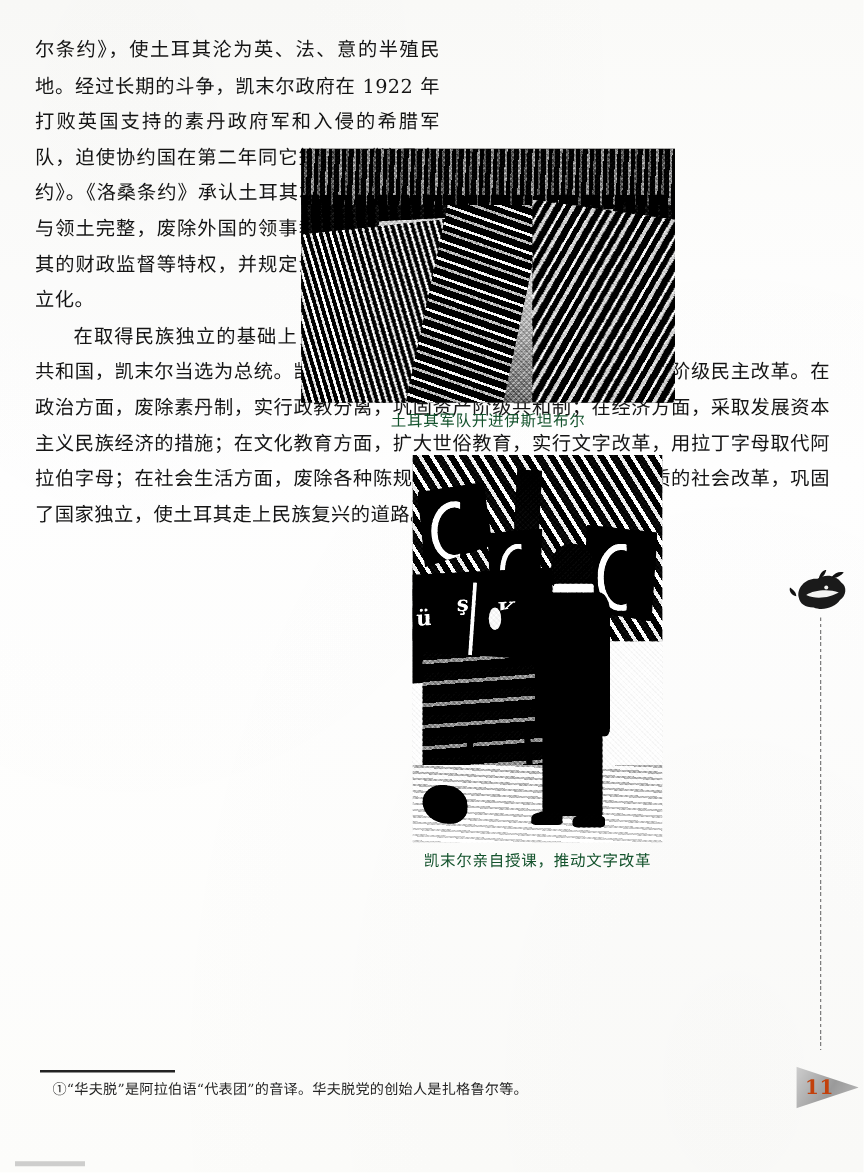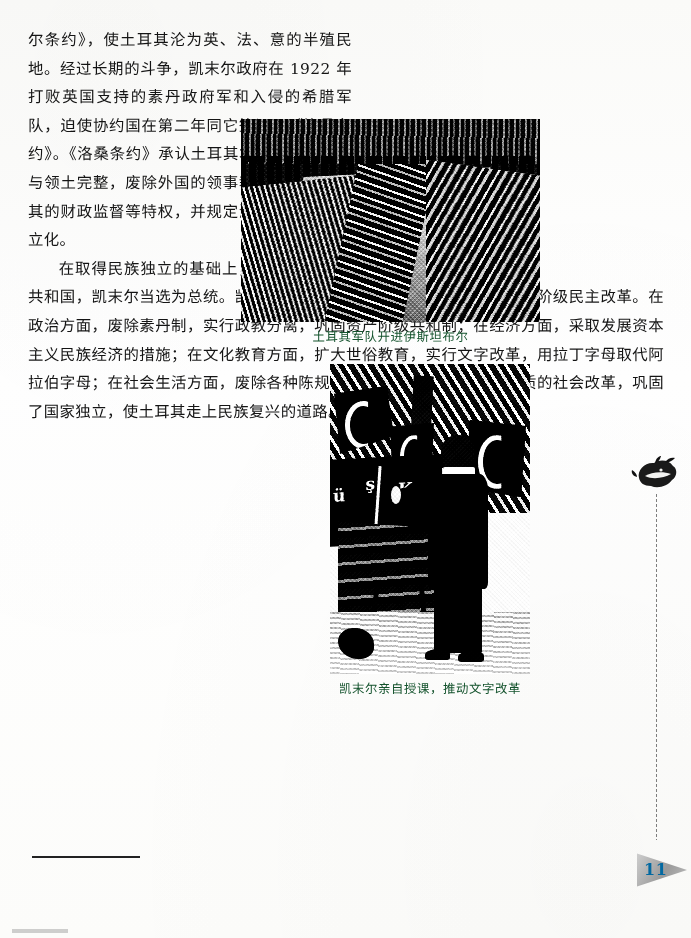--- a/index.html
+++ b/index.html
@@ -313,21 +313,21 @@
   }
   .page-number .flag{
     position:absolute;inset:0;
     background:linear-gradient(120deg,#cfcfcf,#9a9a9a 55%,#bdbdbd);
     clip-path:polygon(0 4%,100% 50%,0 96%);
   }
   .page-number .num{
     position:absolute;
     left:7px;top:8px;
     font-family:"DejaVu Serif","Liberation Serif",serif;
-    font-size:16px;font-weight:bold;color:#0369a1;
+    font-size:16px;font-weight:bold;color:#c2410c;
     letter-spacing:0.5px;
   }
   
   .scan-smudge{
     position:absolute;left:12px;top:929px;width:56px;height:4px;
     background:rgba(120,120,120,.35);
     z-index:2;
   }
 </style>
 </head>
@@ -401,20 +401,21 @@
       <path d="M14 20 C20 16,32 15,40 18 C33 22,22 24,14 20 Z" fill="#f3f3f1"></path>
       <path d="M24 7 C25 2,28 0,30 0 C29 4,27 6,24 7 Z" fill="#111"></path>
       <path d="M34 6 C37 2,41 1,44 2 C41 5,38 7,34 6 Z" fill="#111"></path>
       <path d="M6 21 C2 20,0 17,1 14 C4 16,6 18,6 21 Z" fill="#111"></path>
       <circle cx="30" cy="14" r="1.6" fill="#f3f3f1"></circle>
     </svg>
     <div class="ornament-stem"></div>
   </div>
 
   <div class="footnote-rule"></div>
+  <div class="footnote">①“华夫脱”是阿拉伯语“代表团”的音译。华夫脱党的创始人是扎格鲁尔等。</div>
 
   <div class="page-number">
     <div class="flag"></div>
     <div class="num">11</div>
   </div>
 
   <div class="scan-smudge"></div>
 
 </div>
 

